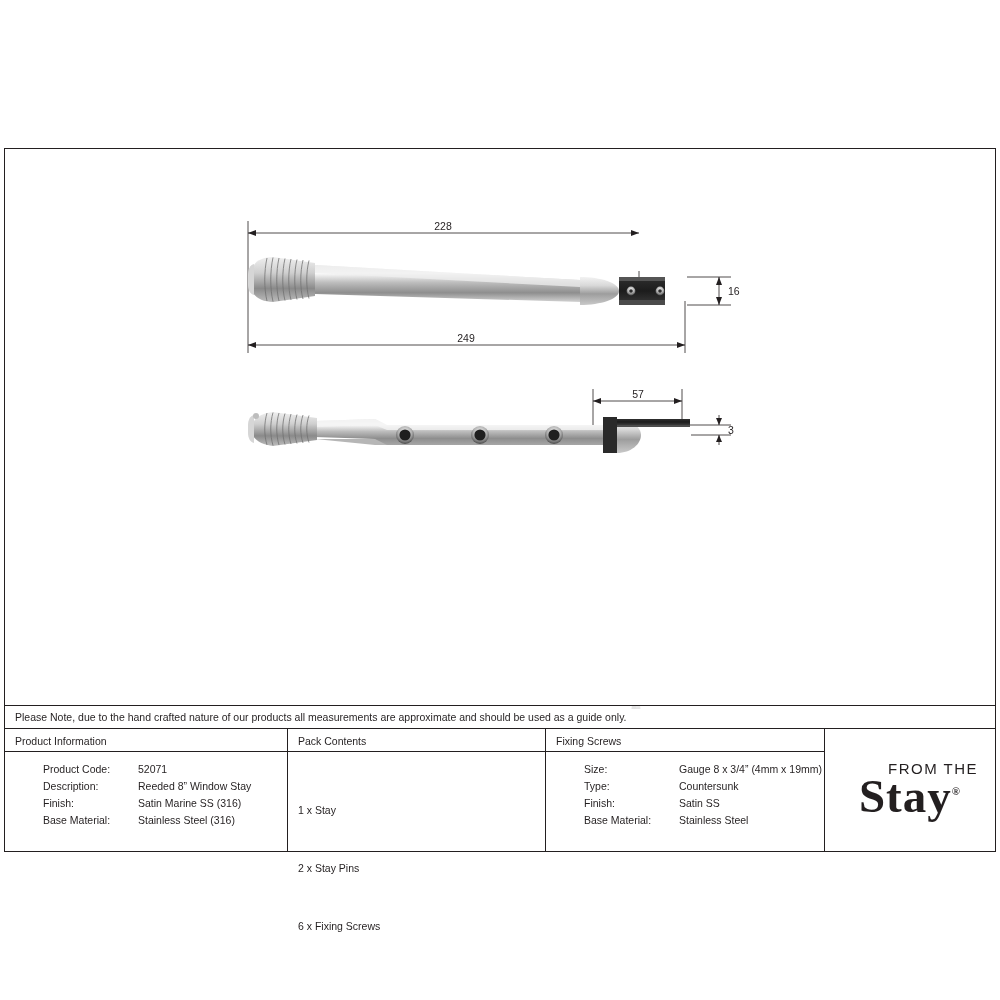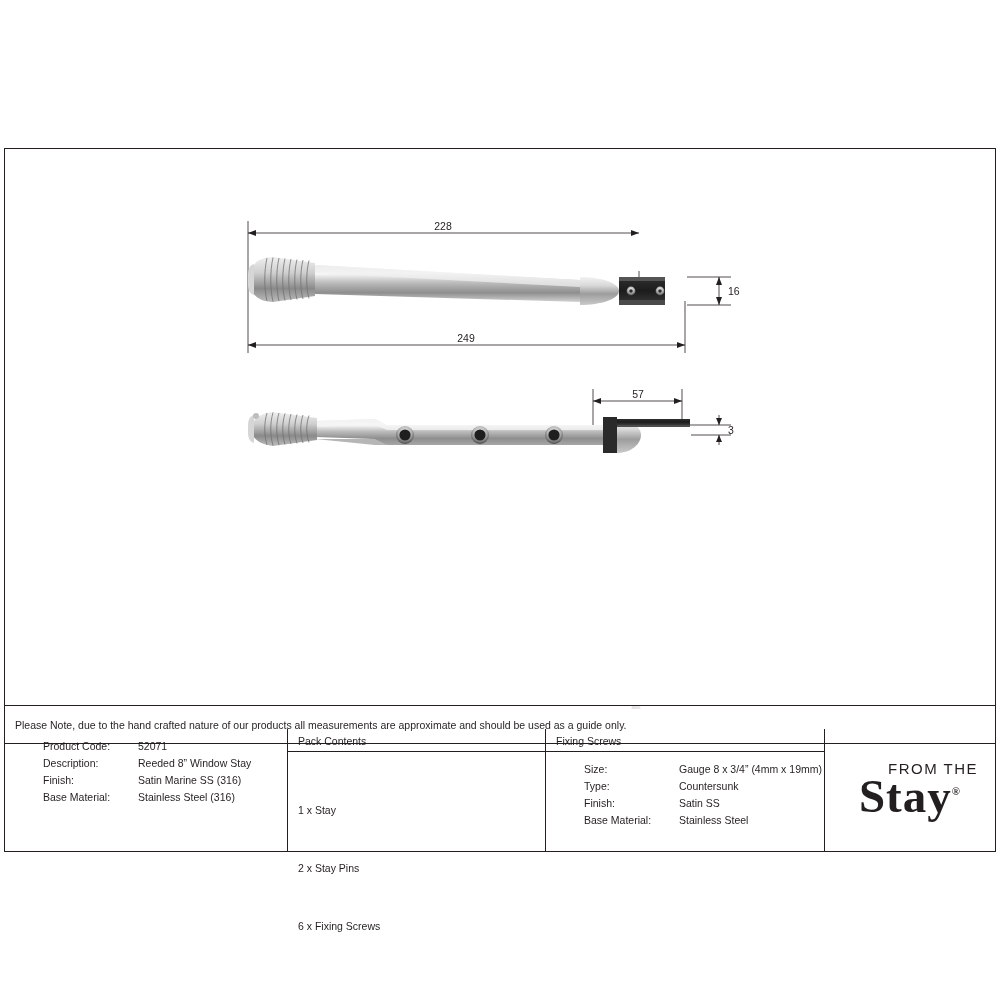--- a/index.html
+++ b/index.html
@@ -32,21 +32,21 @@
     left: 0;
     top: 4px;
     width: 990px;
     height: 556px;
   }
   .note-bar {
     position: absolute;
     left: 0;
     top: 556px;
     width: 990px;
-    height: 39px;
+    height: 24px;
     border-top: 1px solid #231f20;
     border-bottom: 1px solid #231f20;
     box-sizing: border-box;
     display: flex;
     align-items: center;
     padding-left: 10px;
     font-size: 10.5px;
     color: #231f20;
   }
   .info-row {
@@ -325,20 +325,21 @@
 
         </g>
       </svg>
     </div>
 
     <div class="note-bar">Please Note, due to the hand crafted nature of our products all measurements are approximate and should be used as a guide only.</div>
 
     <div class="info-row">
 
       <div class="info-col col-product">
+        <div class="col-head">Product Information</div>
         <div class="col-body">
           <div class="kv">
             <span class="k">Product Code:</span>
             <span class="v">52071</span>
           </div>
           <div class="kv">
             <span class="k">Description:</span>
             <span class="v">Reeded 8” Window Stay</span>
           </div>
           <div class="kv">

